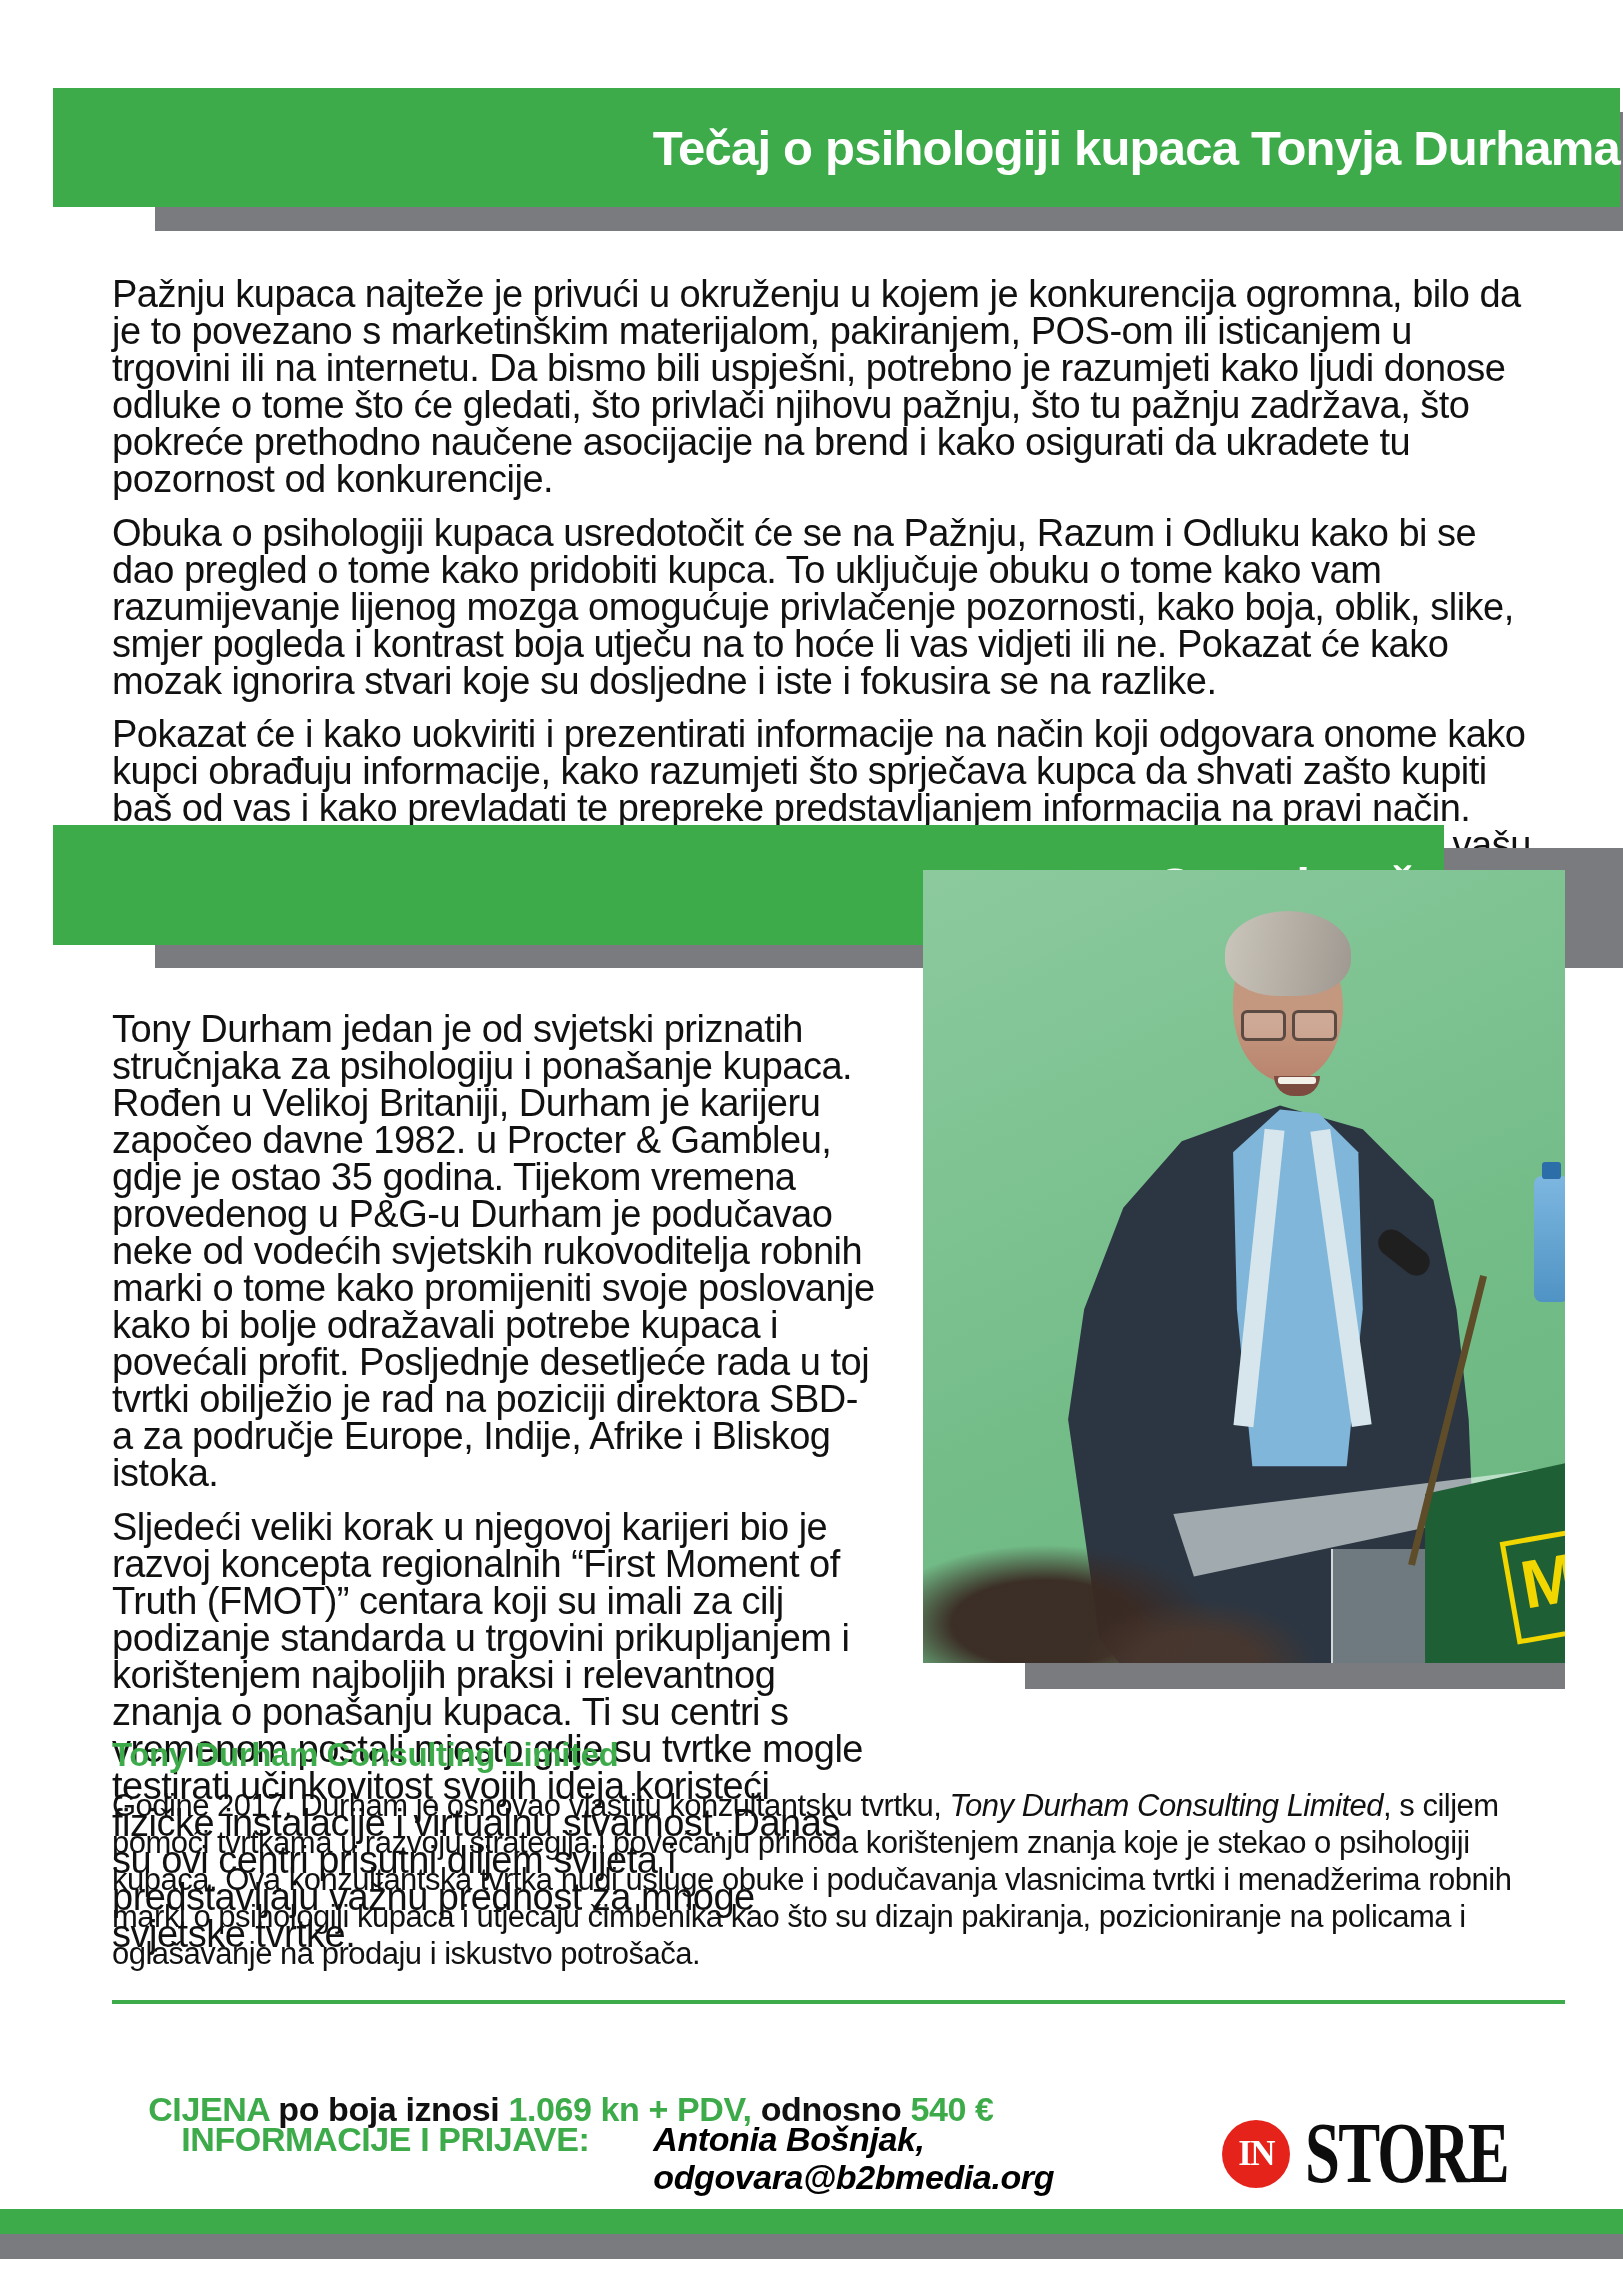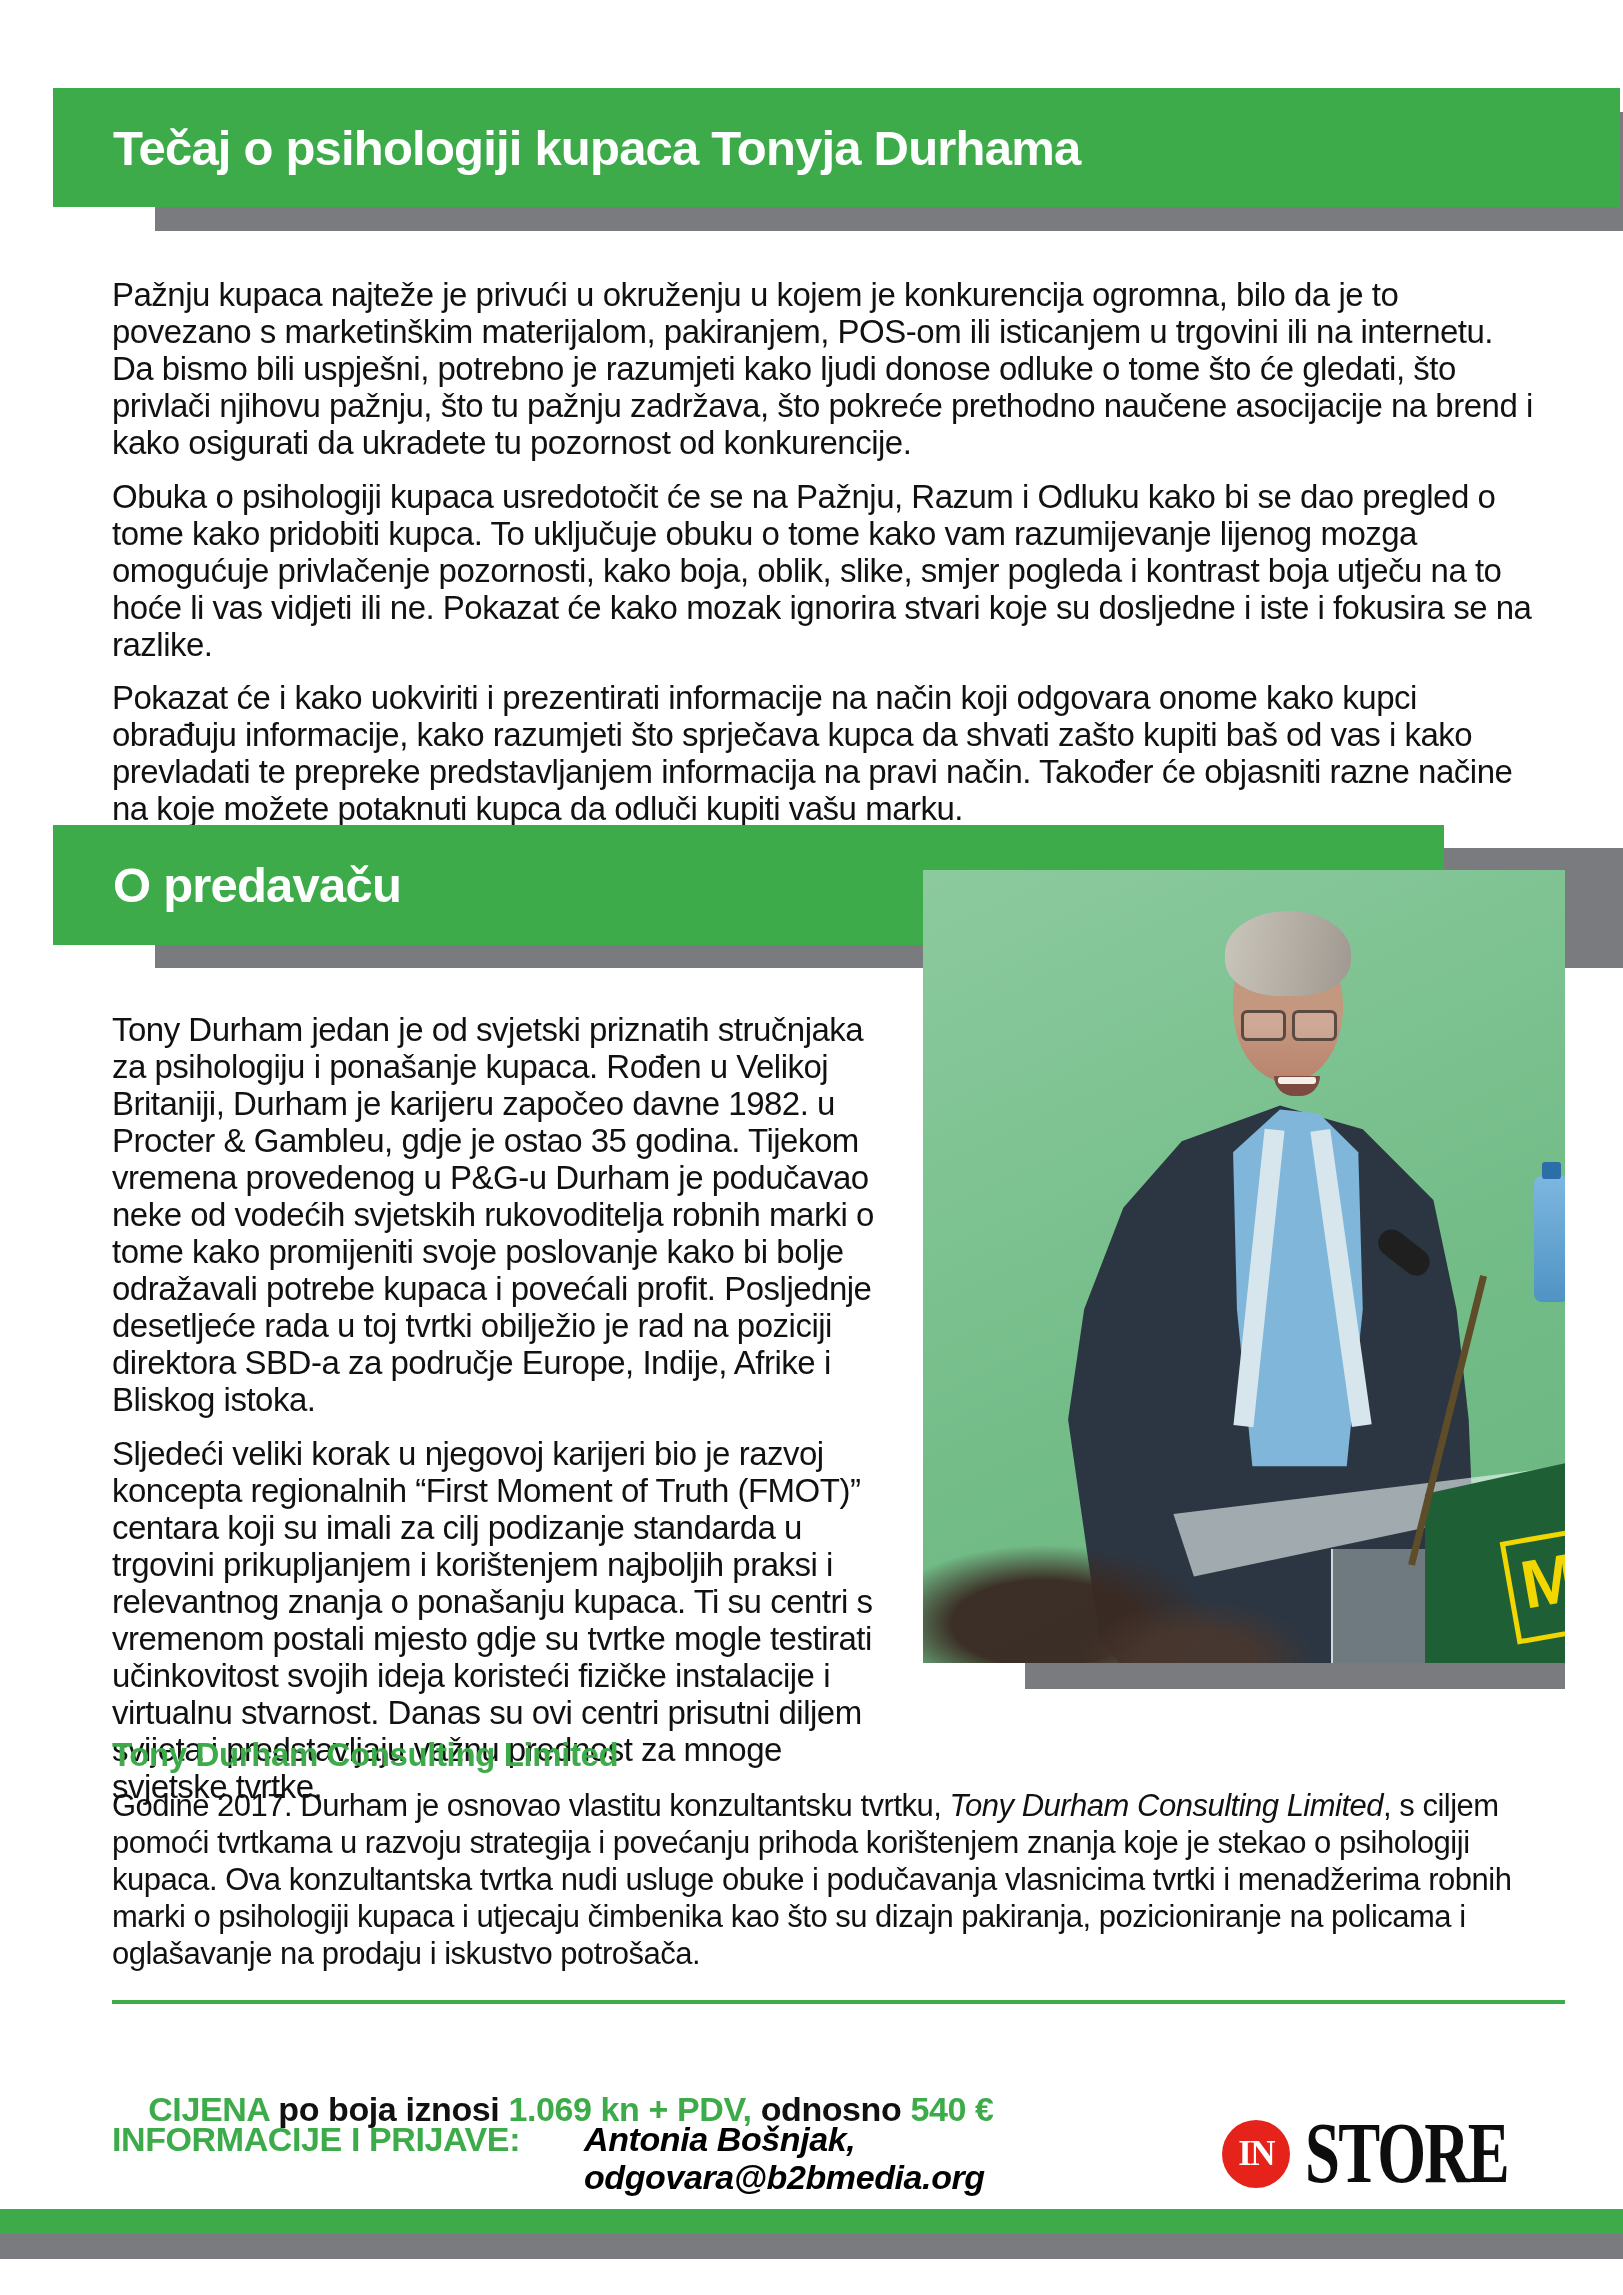--- a/index.html
+++ b/index.html
@@ -1,26 +1,26 @@
 <!DOCTYPE html>
 <html style="font-size:12.6px"><head>
 <meta charset="utf-8">
 <style>
   html,body{margin:0;padding:0;background:#ffffff;}
   .page{position:relative;width:1623px;height:2295px;background:#ffffff;overflow:hidden;
         font-family:"Liberation Sans", sans-serif;color:#111111;}
-  .abs{position:absolute;}
+  .abs{position:absolute;justify-content:flex-end;}
 
   
   .bar-shadow{background:#7a7b7e;}
   .bar{background:#3dab4a;display:flex;align-items:center;}
   .bar .bar-title{color:#ffffff;font-size:49px;font-weight:bold;letter-spacing:-0.8px;padding-left:60px;white-space:nowrap;}
 
   
-  .copy p{margin:0 0 16.5px 0;font-size:33px;line-height:37px;letter-spacing:-0.5px;color:#111111;}
+  .copy p{margin:0 0 16.5px 0;font-size:38px;line-height:37px;letter-spacing:-0.5px;color:#111111;}
   .subhead{color:#3dab4a;font-size:33px;font-weight:bold;margin:0;letter-spacing:-0.4px;}
   .lastpara{margin:12.6px 0 0 0;font-size:31px;line-height:37px;letter-spacing:-0.5px;white-space:pre-wrap;}
   .lastpara .it{font-style:italic;}
 
   .divider{background:#3dab4a;height:3.9px;}
 
   .priceline{font-size:34px;font-weight:bold;white-space:pre-wrap;letter-spacing:-0.4px;}
   .priceline .g{color:#3dab4a;}
   .priceline .k{color:#111111;}
 

